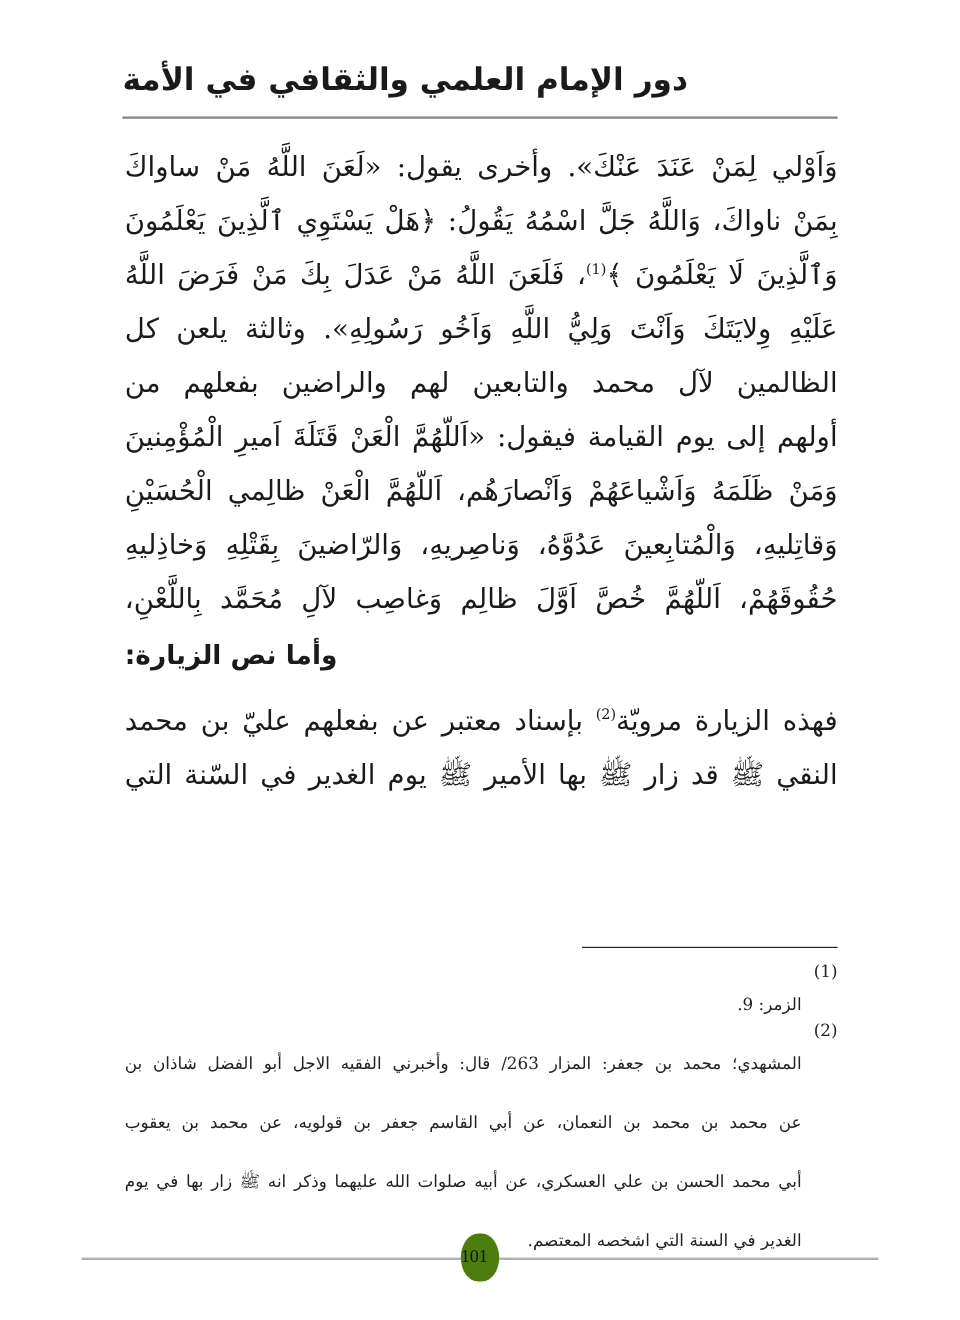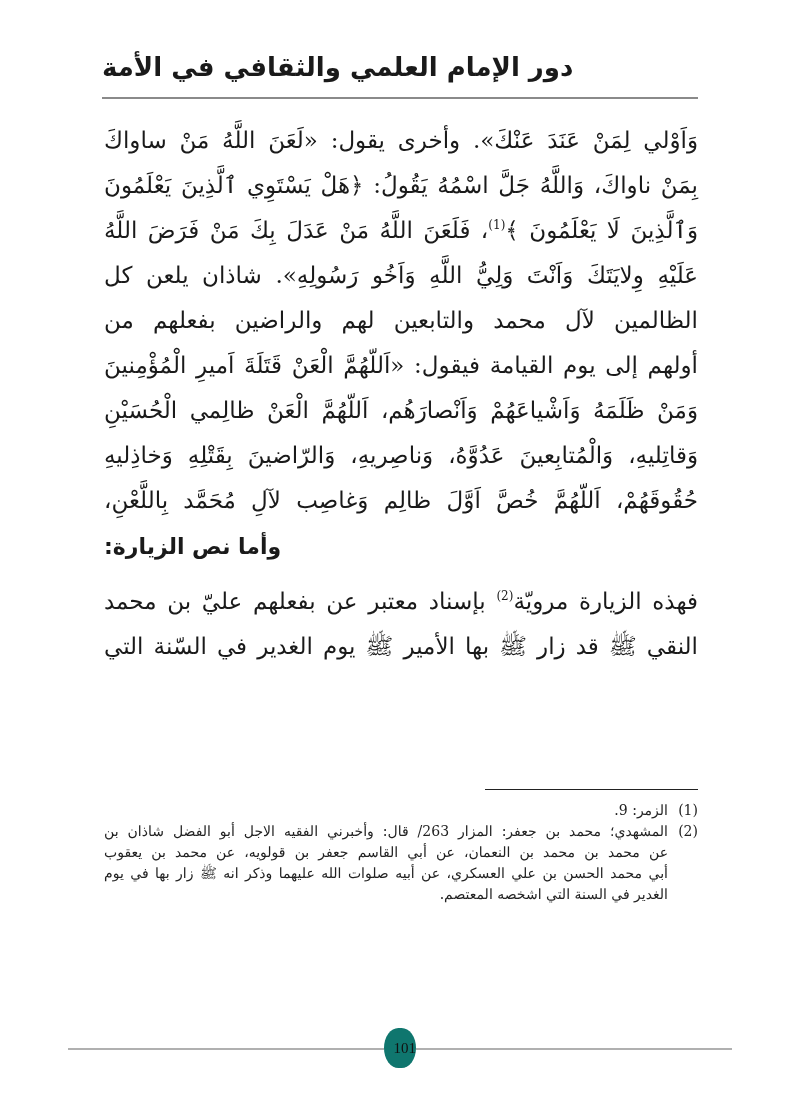--- a/index.html
+++ b/index.html
@@ -16,43 +16,43 @@
   .section-heading { height: 48px; line-height: 48px; font-weight: bold; font-family: "DejaVu Sans", sans-serif;
                      font-size: 22px; text-align: left; }
   .para-gap { height: 8px; }
   sup { font-size: 12px; line-height: 0; }
   .fn-rule { position: absolute; top: 789px; left: 485px; width: 213px; height: 1px; background: #222; }
   .footnotes { position: absolute; top: 800px; left: 104px; width: 594px; direction: rtl;
                font-family: "DejaVu Serif", serif; font-size: 14px; color: #222; }
   .fn { display: flex; flex-direction: row; }
   .fn-num { flex: 0 0 30px; text-align: right; line-height: 21px; }
   .fn-body { flex: 1; }
-  .fn-line { height: 21px; line-height: 21px; white-space: nowrap; text-align: justify; text-align-last: justify; }
+  .fn-line { height: 21px; line-height: 21px; white-space: nowrap; text-align: justify; text-align-last: justify; margin-top: 28px; }
   .fn-line.last { text-align-last: right; }
   .page-footer { position: absolute; top: 1026px; left: 0; width: 800px; height: 46px; }
   .foot-rule-left { position: absolute; top: 22px; left: 68px; width: 316px; height: 2px; background: #b0b0b0; }
   .foot-rule-right { position: absolute; top: 22px; left: 416px; width: 316px; height: 2px; background: #b0b0b0; }
   .page-badge { position: absolute; top: 2px; left: 384px; width: 32px; height: 40px;
-                background: #0f766e; border-radius: 45% 45% 45% 45% / 50% 50% 50% 50%;
-                text-align: right; line-height: 40px; font-family: "Liberation Serif", serif;
+                background: #4d7c0f; border-radius: 45% 45% 45% 45% / 50% 50% 50% 50%;
+                text-align: left; line-height: 40px; font-family: "Liberation Serif", serif;
                 font-size: 15px; color: #111; direction: ltr; }
 </style>
 </head>
 <body>
 
 <div class="running-head">دور الإمام العلمي والثقافي في الأمة</div>
 <div class="head-rule"></div>
 
 <div class="body-text">
   <div class="line">وَاَوْلي لِمَنْ عَنَدَ عَنْكَ». وأخرى يقول: «لَعَنَ اللَّهُ مَنْ ساواكَ</div>
   <div class="line">بِمَنْ ناواكَ، وَاللَّهُ جَلَّ اسْمُهُ يَقُولُ: ﴿هَلْ يَسْتَوِي ٱلَّذِينَ يَعْلَمُونَ</div>
   <div class="line">
     <span>وَٱلَّذِينَ لَا يَعْلَمُونَ ﴾</span><sup>(1)</sup><span>، فَلَعَنَ اللَّهُ مَنْ عَدَلَ بِكَ مَنْ فَرَضَ اللَّهُ</span>
   </div>
-  <div class="line">عَلَيْهِ وِلايَتَكَ وَاَنْتَ وَلِيُّ اللَّهِ وَاَخُو رَسُولِهِ». شاذان يلعن كل</div>
+  <div class="line">عَلَيْهِ وِلايَتَكَ وَاَنْتَ وَلِيُّ اللَّهِ وَاَخُو رَسُولِهِ». وثالثة يلعن كل</div>
   <div class="line">الظالمين لآل محمد والتابعين لهم والراضين بفعلهم من</div>
   <div class="line">أولهم إلى يوم القيامة فيقول: «اَللّهُمَّ الْعَنْ قَتَلَةَ اَميرِ الْمُؤْمِنينَ</div>
   <div class="line">وَمَنْ ظَلَمَهُ وَاَشْياعَهُمْ وَاَنْصارَهُم، اَللّهُمَّ الْعَنْ ظالِمي الْحُسَيْنِ</div>
   <div class="line">وَقاتِليهِ، وَالْمُتابِعينَ عَدُوَّهُ، وَناصِريهِ، وَالرّاضينَ بِقَتْلِهِ وَخاذِليهِ</div>
   <div class="line">حُقُوقَهُمْ، اَللّهُمَّ خُصَّ اَوَّلَ ظالِم وَغاصِب لآلِ مُحَمَّد بِاللَّعْنِ،</div>
   <div class="section-heading">وأما نص الزيارة:</div>
   <div class="para-gap"></div>
   <div class="line">
     <span>فهذه الزيارة مرويّة</span><sup>(2)</sup><span> بإسناد معتبر عن بفعلهم عليّ بن محمد</span>
   </div>

